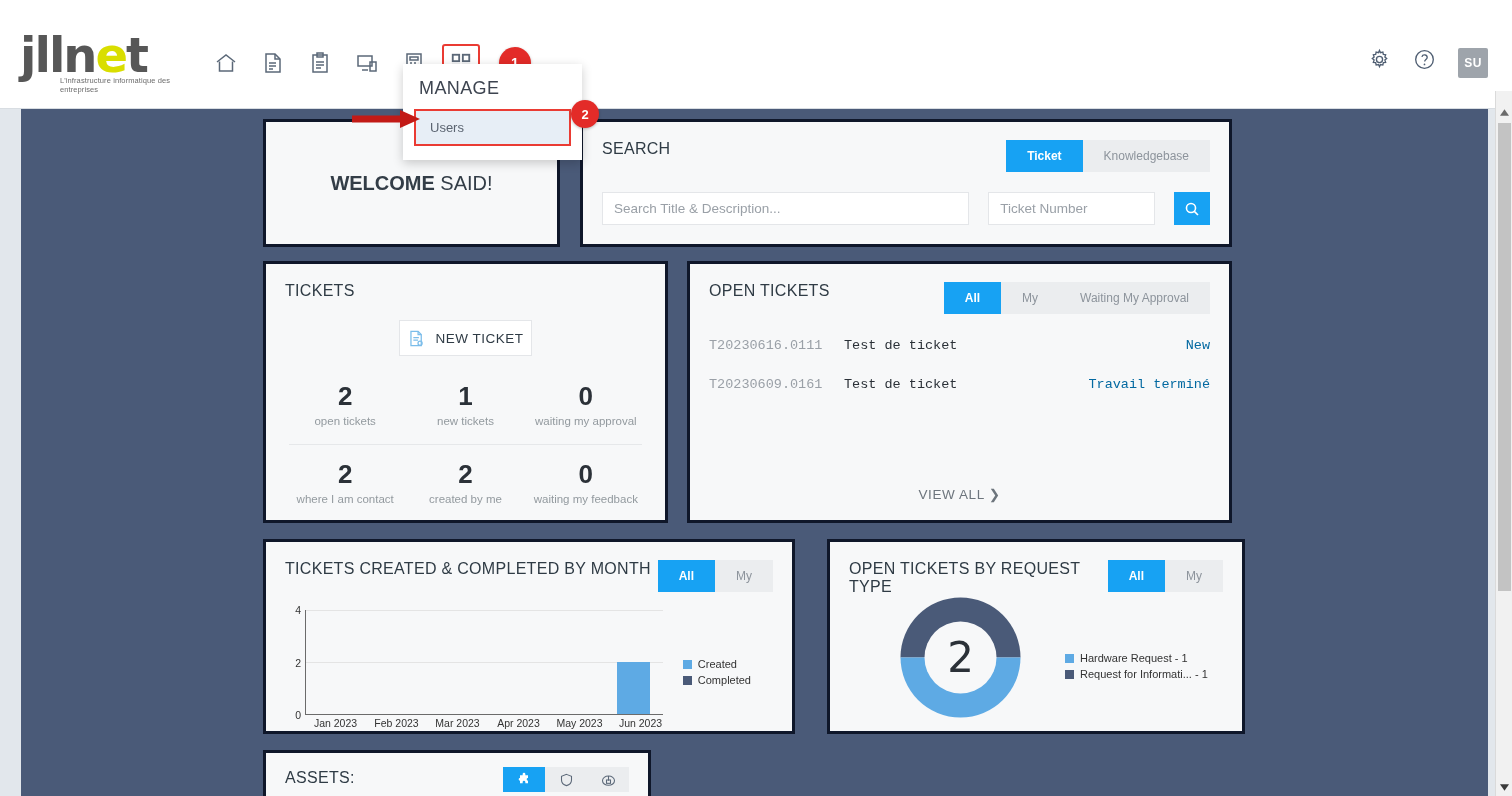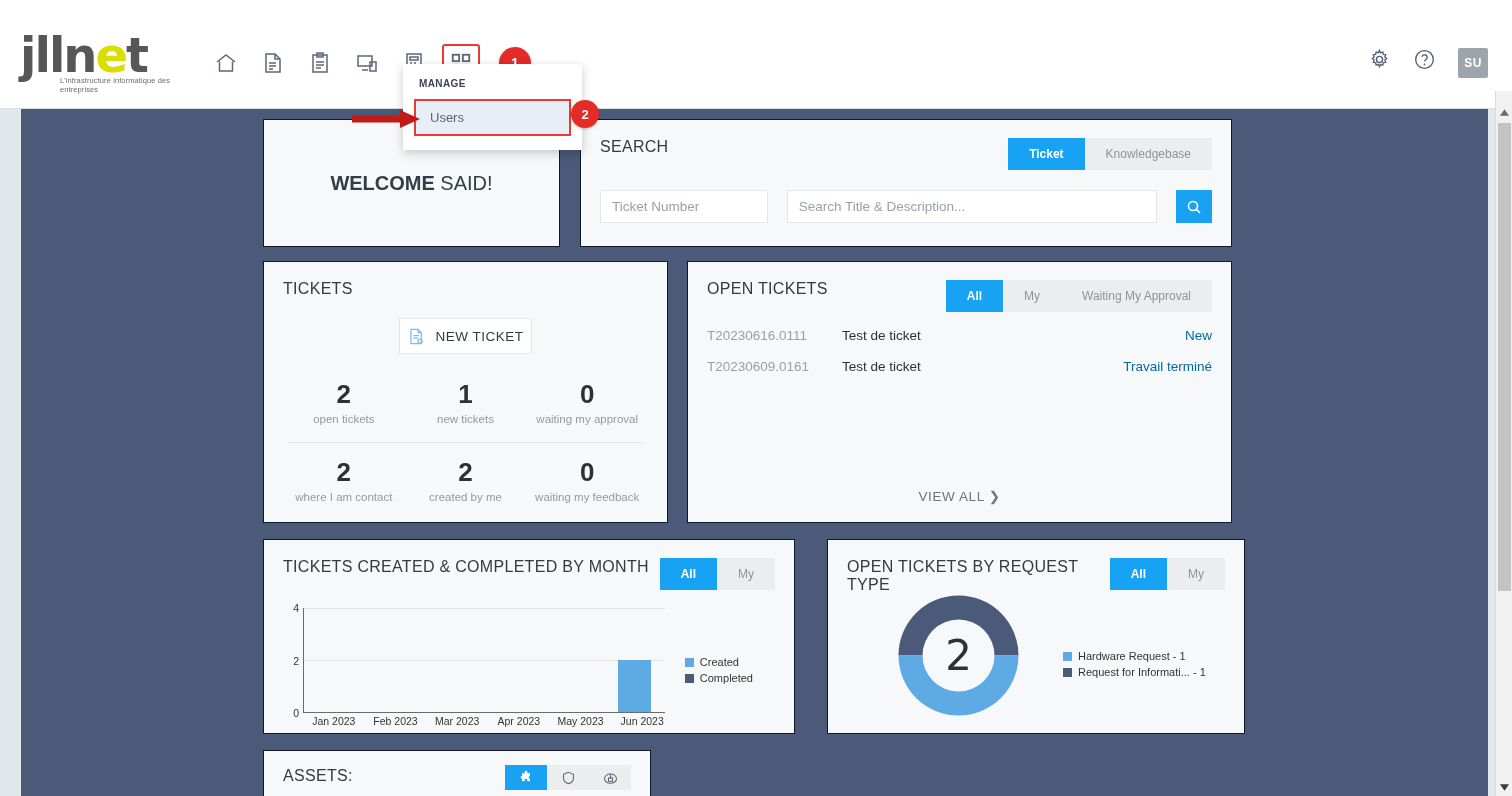--- a/index.html
+++ b/index.html
@@ -42,21 +42,21 @@
     font-size:12px; font-weight:bold; display:flex; align-items:center; justify-content:center;
     border-radius:2px; letter-spacing:.5px; cursor:pointer;
   }
 
   
   .dropdown {
     position:absolute; top:64px; left:403px; width:179px;
     background:#ffffff; box-shadow:0 3px 10px rgba(0,0,0,.20);
     padding:12px 0 14px 0; z-index:60;
   }
-  .dd-title { font-size:10px; font-weight:bold; color:#3d4450; letter-spacing:.4px; padding:2px 0 10px 16px; }
+  .dd-title { font-size:18px; font-weight:normal; color:#3d4450; letter-spacing:.4px; padding:2px 0 10px 16px; }
   .dd-item-wrap { padding:0 11px; }
   .dd-item {
     background:#e7eef6; color:#5b6471; font-size:13px;
     padding:9px 0 9px 14px; border:2px solid #ea3b33; cursor:pointer;
   }
   .cb-2 {
     position:absolute; left:571px; top:100px;
     width:28px; height:28px; border-radius:50%; background:#e32b28; color:#fff;
     font-size:13px; font-weight:bold; display:flex; align-items:center; justify-content:center;
     z-index:70; box-shadow:0 1px 3px rgba(0,0,0,.25);
@@ -65,21 +65,21 @@
 
   
   .outer { position:absolute; top:91px; left:0; width:1512px; height:705px; background:#e2e7ec; }
   .canvas {
     position:absolute; top:14px; left:21px; width:1467px; height:691px;
     background:#4a5a78;
     overflow:hidden;
   }
   .grid { position:absolute; top:0; left:0; width:1230px; }
 
-  .card { background:#f7f8f9; border:1px solid #0f172a; position:absolute; }
+  .card { background:#f7f8f9; border:3px solid #0f172a; position:absolute; }
   .card-title { font-size:16px; color:#2f3b45; letter-spacing:.3px; }
 
   
   #welcome { left:242px; top:14px; width:297px; height:128px; display:flex; align-items:center; justify-content:center; }
   .welcome-text { font-size:20px; color:#333d47; }
   .welcome-text b { font-weight:bold; }
   .welcome-text span { font-weight:normal; }
 
   
   #search { left:559px; top:14px; width:652px; height:128px; padding:18px 19px; }
@@ -105,21 +105,21 @@
   .new-ticket span { font-size:13.5px; letter-spacing:.5px; color:#2f3b45; }
   .stats { margin-top:25px; }
   .stat-row { display:flex; }
   .stat { flex:1; text-align:center; }
   .stat .n { font-size:26px; font-weight:bold; color:#2b3138; line-height:30px; }
   .stat .l { font-size:11.5px; color:#939a9f; margin-top:4px; }
   .divider { height:1px; background:#e6e8ea; margin:17px 4px 14px; }
 
   
   #open { left:666px; top:156px; width:545px; height:262px; padding:18px 19px; }
-  .tkt-row { display:flex; align-items:center; font-size:13.5px; margin-top:16px; }
+  .tkt-row { display:flex; align-items:center; font-size:13.5px; margin-top:24px;font-family:Liberation Mono, monospace; }
   .tkt-id { width:135px; color:#9aa0a7; }
   .tkt-subj { flex:1; color:#2b3138; }
   .tkt-status { color:#0369a1; text-align:right; cursor:pointer; }
   .view-all {
     position:absolute; bottom:18px; left:0; width:100%; text-align:center;
     font-size:13.5px; color:#6d757d; letter-spacing:.6px; cursor:pointer;
   }
 
   
   #bar { left:242px; top:434px; width:532px; height:195px; padding:18px 19px; }
@@ -258,22 +258,22 @@
 
         <div class="card" id="search">
           <div class="row-between">
             <div class="card-title">SEARCH</div>
             <div class="seg">
               <div class="on">Ticket</div>
               <div>Knowledgebase</div>
             </div>
           </div>
           <div class="search-row">
+            <div class="inp" id="sd">Search Title &amp; Description...</div>
             <div class="inp" id="tn">Ticket Number</div>
-            <div class="inp" id="sd">Search Title &amp; Description...</div>
             <div class="srch-btn">
               <svg width="16" height="16" viewBox="0 0 24 24" fill="none" stroke="#ffffff" stroke-width="2.4">
                   <circle cx="10.5" cy="10.5" r="6.8"></circle>
                   <path d="M15.5 15.5 L21 21"></path>
                 </svg>
             </div>
           </div>
         </div>
 
         <div class="card" id="tickets">

